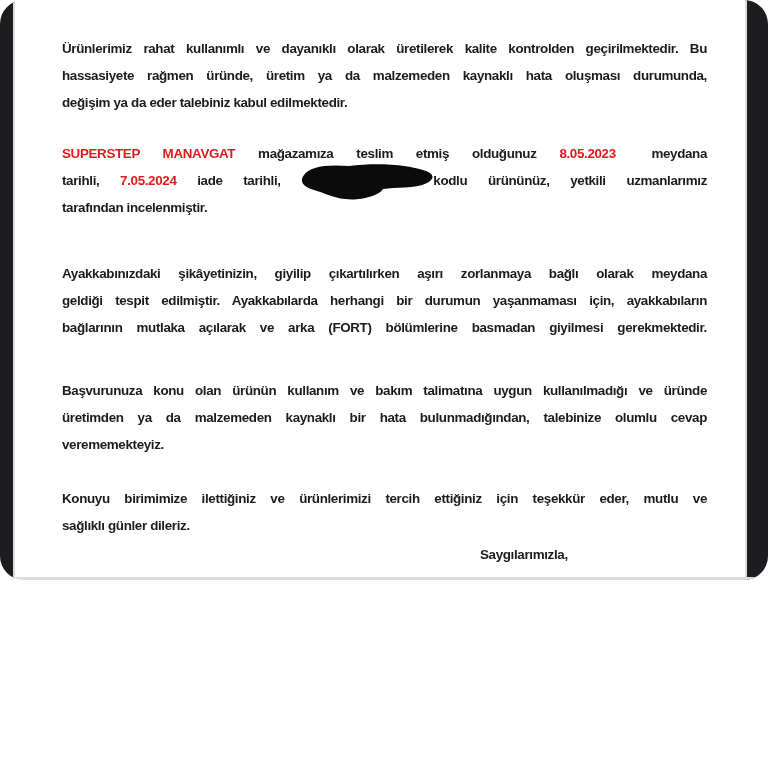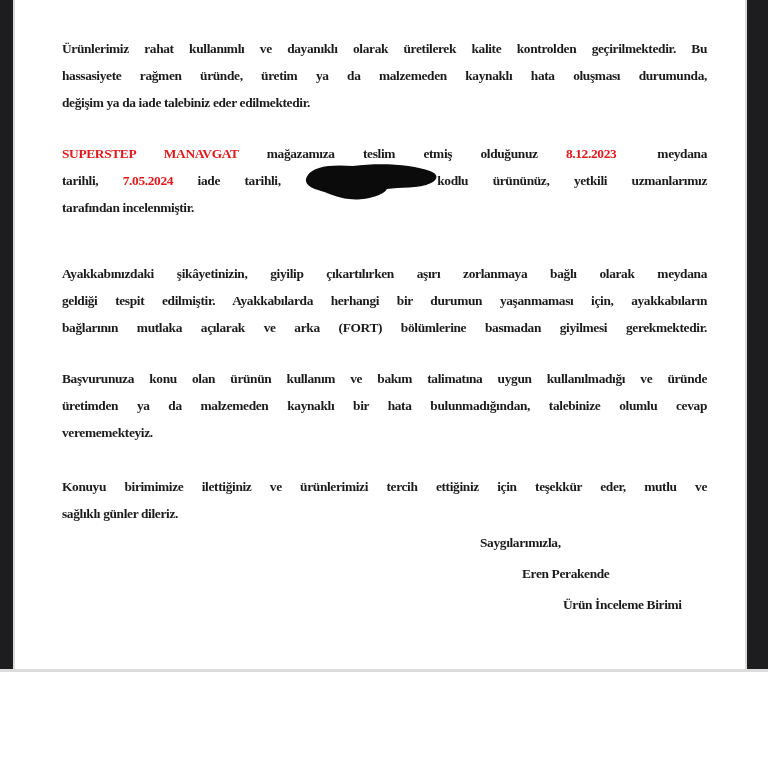--- a/index.html
+++ b/index.html
@@ -1,23 +1,24 @@
 <!DOCTYPE html>
 <html style="--paper: #ffffff; --bar: #1d1d1f; --seam: #dcdcdc; --ink: #1b1b1b; --red: #e2191c;"><head>
 <meta charset="utf-8">
 <title>Letter</title>
 <style>
   html, body { margin: 0; padding: 0; background: #ffffff; }
   .screen {
     position: relative;
     width: 768px;
-    height: 672px;
+    height: 580px;
     background: var(--paper, #ffffff);
     overflow: hidden;
-    font-family: Liberation Serif, serif;
+    font-family: Liberation Sans, sans-serif;
+    border-radius: 24px;
   }
   .edge-bar {
     position: absolute;
     top: 0;
     bottom: 0;
     background: var(--bar, #1d1d1f);
     z-index: 2;
   }
   .edge-bar.left  { left: 0;  width: 13px; border-right: 2px solid var(--seam, #dcdcdc); }
   .edge-bar.right { right: 0; width: 21px; border-left: 2px solid var(--seam, #dcdcdc); }
@@ -35,21 +36,21 @@
     width: 645px;
     color: var(--ink, #1b1b1b);
     font-size: 13.4px;
     font-weight: 700;
     letter-spacing: -0.35px;
     line-height: 27px;
   }
   .paragraph { margin: 0; }
   .p2 { margin-top: 24px; }
   .p3 { margin-top: 39px; }
-  .p4 { margin-top: 24px; }
+  .p4 { margin-top: 36px; }
   .p5 { margin-top: 27px; }
   .line { white-space: normal; }
   .line.fill {
     text-align: justify;
     text-align-last: justify;
   }
   .red { color: var(--red, #e2191c); }
   .redaction {
     display: inline-block;
     position: relative;
@@ -77,24 +78,24 @@
 <body>
 
 <div class="screen">
   <div class="edge-bar left"></div>
   <div class="edge-bar right"></div>
   <div class="bottom-strip"></div>
   <div class="letter" id="letter">
       <div class="paragraph p1">
         <div class="line fill"><span>Ürünlerimiz rahat kullanımlı ve dayanıklı olarak üretilerek kalite kontrolden geçirilmektedir. Bu</span></div>
         <div class="line fill"><span>hassasiyete rağmen üründe, üretim ya da malzemeden kaynaklı hata oluşması durumunda,</span></div>
-        <div class="line"><span>değişim ya da iade talebiniz eder edilmektedir.</span></div>
+        <div class="line"><span>değişim ya da eder talebiniz kabul edilmektedir.</span></div>
       </div>
       <div class="paragraph p2">
-        <div class="line fill"><span class="red">SUPERSTEP MANAVGAT</span><span> mağazamıza teslim etmiş olduğunuz </span><span class="red">8.12.2023</span><span>   meydana</span></div>
+        <div class="line fill"><span class="red">SUPERSTEP MANAVGAT</span><span> mağazamıza teslim etmiş olduğunuz </span><span class="red">8.05.2023</span><span>   meydana</span></div>
         <div class="line fill"><span>tarihli, </span><span class="red">7.05.2024</span><span> iade tarihli, </span><span class="redaction"><svg viewBox="0 0 140 42">
               <path d="M7,13 C12,5 28,2 52,4 C82,0 112,3 129,9 C137,12 138,17 130,21 C118,27 98,25 86,27 C82,34 62,39 48,37 C36,36 28,31 17,28 C6,25 2,19 7,13 Z" fill="#0b0b0b"></path>
             </svg></span><span>kodlu ürününüz, yetkili uzmanlarımız</span></div>
         <div class="line"><span>tarafından incelenmiştir.</span></div>
       </div>
       <div class="paragraph p3">
         <div class="line fill"><span>Ayakkabınızdaki şikâyetinizin, giyilip çıkartılırken aşırı zorlanmaya bağlı olarak meydana</span></div>
         <div class="line fill"><span>geldiği tespit edilmiştir. Ayakkabılarda herhangi bir durumun yaşanmaması için, ayakkabıların</span></div>
         <div class="line fill"><span>bağlarının mutlaka açılarak ve arka (FORT) bölümlerine basmadan giyilmesi gerekmektedir.</span></div>
       </div>

